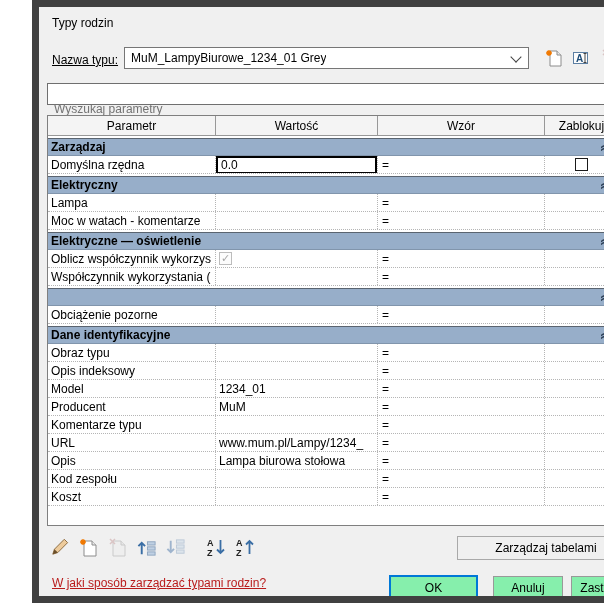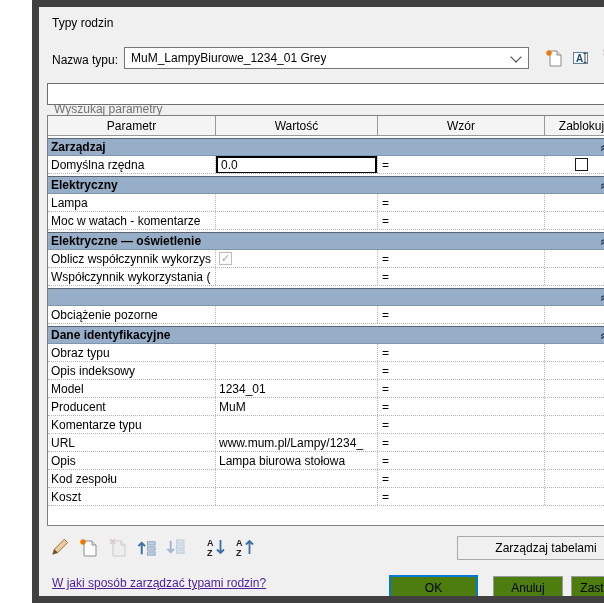--- a/index.html
+++ b/index.html
@@ -7,21 +7,21 @@
     position:relative;width:604px;height:603px;box-sizing:border-box;
     background:#F0F0F0;border:7px solid #404040;
     font-family:"Liberation Sans",sans-serif;font-size:12px;color:#000;
     overflow:hidden;
     margin-left:32px;
   }
   
   .title{position:absolute;left:13px;top:9px;}
   .close-btn{position:absolute;right:7px;top:6px;width:22px;height:20px;display:flex;align-items:center;justify-content:center;cursor:pointer;}
   
-  .name-label{position:absolute;left:13px;top:46px;}
+  .name-label{position:absolute;left:13px;top:46px;text-decoration:underline;}
   .combo{position:absolute;left:85px;top:40px;width:405px;height:22px;box-sizing:border-box;
     background:#fff;border:1px solid #767676;display:flex;align-items:center;padding:0 8px 0 6px;justify-content:space-between;}
   .combo .val{white-space:nowrap;overflow:hidden;}
   .chev{width:7px;height:7px;border-right:1.3px solid #444;border-bottom:1.3px solid #444;transform:rotate(45deg);margin-top:-3px;}
   .type-btn{position:absolute;top:39px;width:24px;height:24px;display:flex;align-items:center;justify-content:center;}
   .tb1{left:503px;} .tb2{left:531px;} .tb3{left:559px;}
   
   .search{position:absolute;left:8px;top:76px;width:588px;height:22px;box-sizing:border-box;
     background:#fff;border:1px solid #6F6F6F;}
   .search input{position:absolute;left:0;top:0;width:560px;height:20px;border:0;outline:0;padding:15px 0 0 6px;
@@ -58,22 +58,22 @@
   .sb-thumb{position:absolute;left:0;top:17px;bottom:17px;width:17px;background:#CDCDCD;}
   .schev{width:6px;height:6px;border-right:1.3px solid #505050;border-bottom:1.3px solid #505050;}
   .schev.up{transform:rotate(225deg);margin-top:3px;} .schev.down{transform:rotate(45deg);margin-top:-3px;}
   
   .ptoolbar{position:absolute;left:8px;top:528px;display:flex;gap:5px;align-items:center;}
   .icon-btn{width:24px;height:24px;display:flex;align-items:center;justify-content:center;}
   .icon-btn.gap{margin-left:12px;}
   .manage-btn{position:absolute;left:418px;top:529px;width:178px;height:24px;box-sizing:border-box;
     background:#F0F0F0;border:1px solid #A9A9A9;display:flex;align-items:center;justify-content:center;cursor:pointer;}
   
-  .help-link{position:absolute;left:13px;top:569px;color:#4c1d95;text-decoration:underline;cursor:pointer;}
-  .btn{position:absolute;box-sizing:border-box;background:#4d7c0f;border:1px solid #999;
+  .help-link{position:absolute;left:13px;top:569px;color:#b91c1c;text-decoration:underline;cursor:pointer;}
+  .btn{position:absolute;box-sizing:border-box;background:#86efac;border:1px solid #999;
     display:flex;align-items:center;justify-content:center;cursor:pointer;}
   .ok{left:350px;top:568px;width:89px;height:25px;border:2px solid #0078D7;}
   .cancel{left:454px;top:569px;width:70px;height:23px;}
   .apply{left:532px;top:569px;width:64px;height:23px;}
   .grip{position:absolute;right:3px;bottom:3px;width:8px;height:8px;}
   .grip::before{content:"";position:absolute;width:2px;height:2px;background:#A0A0A0;right:0;bottom:0;
     box-shadow:-3px 0 #A0A0A0,0 -3px #A0A0A0,-6px 0 #C9C9C9,0 -6px #C9C9C9,-3px -3px #C9C9C9;}
 </style>
 </head>
 <body>

